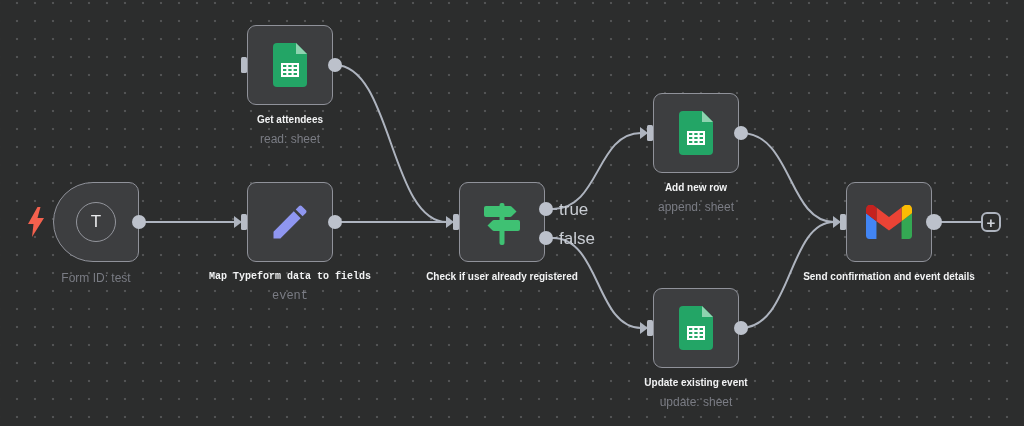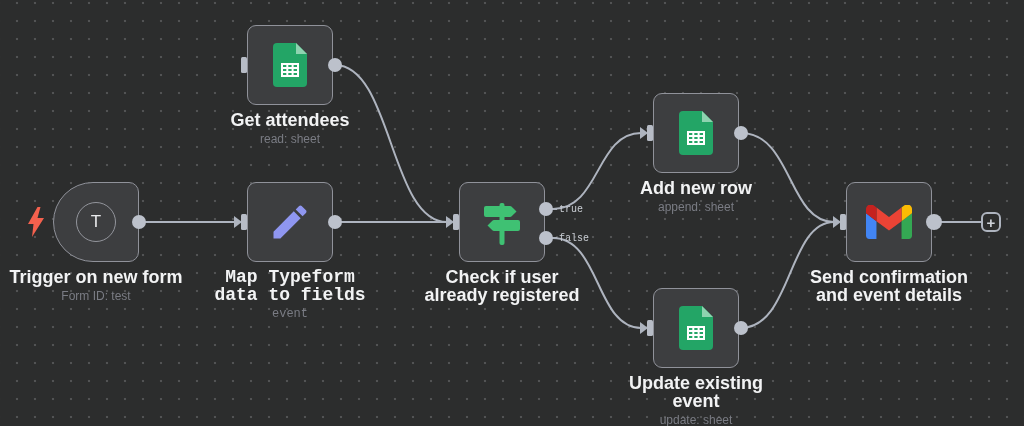--- a/index.html
+++ b/index.html
@@ -18,25 +18,25 @@
   .node.trigger{border-radius:40px 10px 10px 40px;}
   .t-circle{
     width:38px;height:38px;border:1.5px solid #93959c;border-radius:50%;
     display:flex;align-items:center;justify-content:center;
     color:#e9eaec;font-size:17px;font-weight:400;
   }
   .bolt{position:absolute;left:-26px;top:50%;transform:translateY(-50%);line-height:0;}
   .nlabel{
     position:absolute;width:180px;text-align:center;z-index:3;
   }
-  .ntitle{color:#f2f3f4;font-size:18px;font-weight:700;line-height:18px;}
+  .ntitle{color:#f2f3f4;font-size:10px;font-weight:700;line-height:18px;}
   .nsub{color:#7a7c84;font-size:12px;line-height:16px;margin-top:2px;}
   .wires{position:absolute;left:0;top:0;z-index:2;pointer-events:none;}
   .branch-label{
-    position:absolute;z-index:3;color:#c9cdd3;font-size:10px;line-height:13px;font-family:Liberation Mono, monospace;
+    position:absolute;z-index:3;color:#c9cdd3;font-size:17px;line-height:13px;
   }
   .add-btn{
     position:absolute;left:981px;top:212px;width:20px;height:20px;box-sizing:border-box;
     border:2px solid #aeb4bf;border-radius:6px;background:#2c2d2d;z-index:3;
     color:#ced2d9;font-size:15px;font-weight:700;line-height:15px;
     display:flex;align-items:center;justify-content:center;cursor:pointer;
   }
   .icon{line-height:0;}
 </style>
 </head>
@@ -86,21 +86,20 @@
 
   <div class="node trigger" style="left:53px;top:182px;">
     <span class="bolt">
       <svg width="16" height="30" viewBox="0 0 16 30">
           <path d="M9.5 0 L0 17 H5.5 L4 30 L16 11 H9.5 L12.5 0 Z" fill="#f4614e"></path>
         </svg>
     </span>
     <div class="t-circle">T</div>
   </div>
   <div class="nlabel" style="left:6px;top:268px;">
-    <div class="ntitle">Trigger on new form</div>
     <div class="nsub">Form ID: test</div>
   </div>
 
   <div class="node" style="left:247px;top:25px;">
     <span class="icon">
       <svg width="34" height="44" viewBox="0 0 34 44">
         <path d="M4 0 h19 l11 11 v29 a4 4 0 0 1 -4 4 H4 a4 4 0 0 1 -4 -4 V4 a4 4 0 0 1 4 -4 z" fill="#23a566"></path>
         <path d="M23 0 l11 11 h-11 z" fill="#8ed3b0"></path>
         <g stroke="#ffffff" stroke-width="2" fill="none">
           <rect x="9" y="21" width="16" height="12"></rect>

